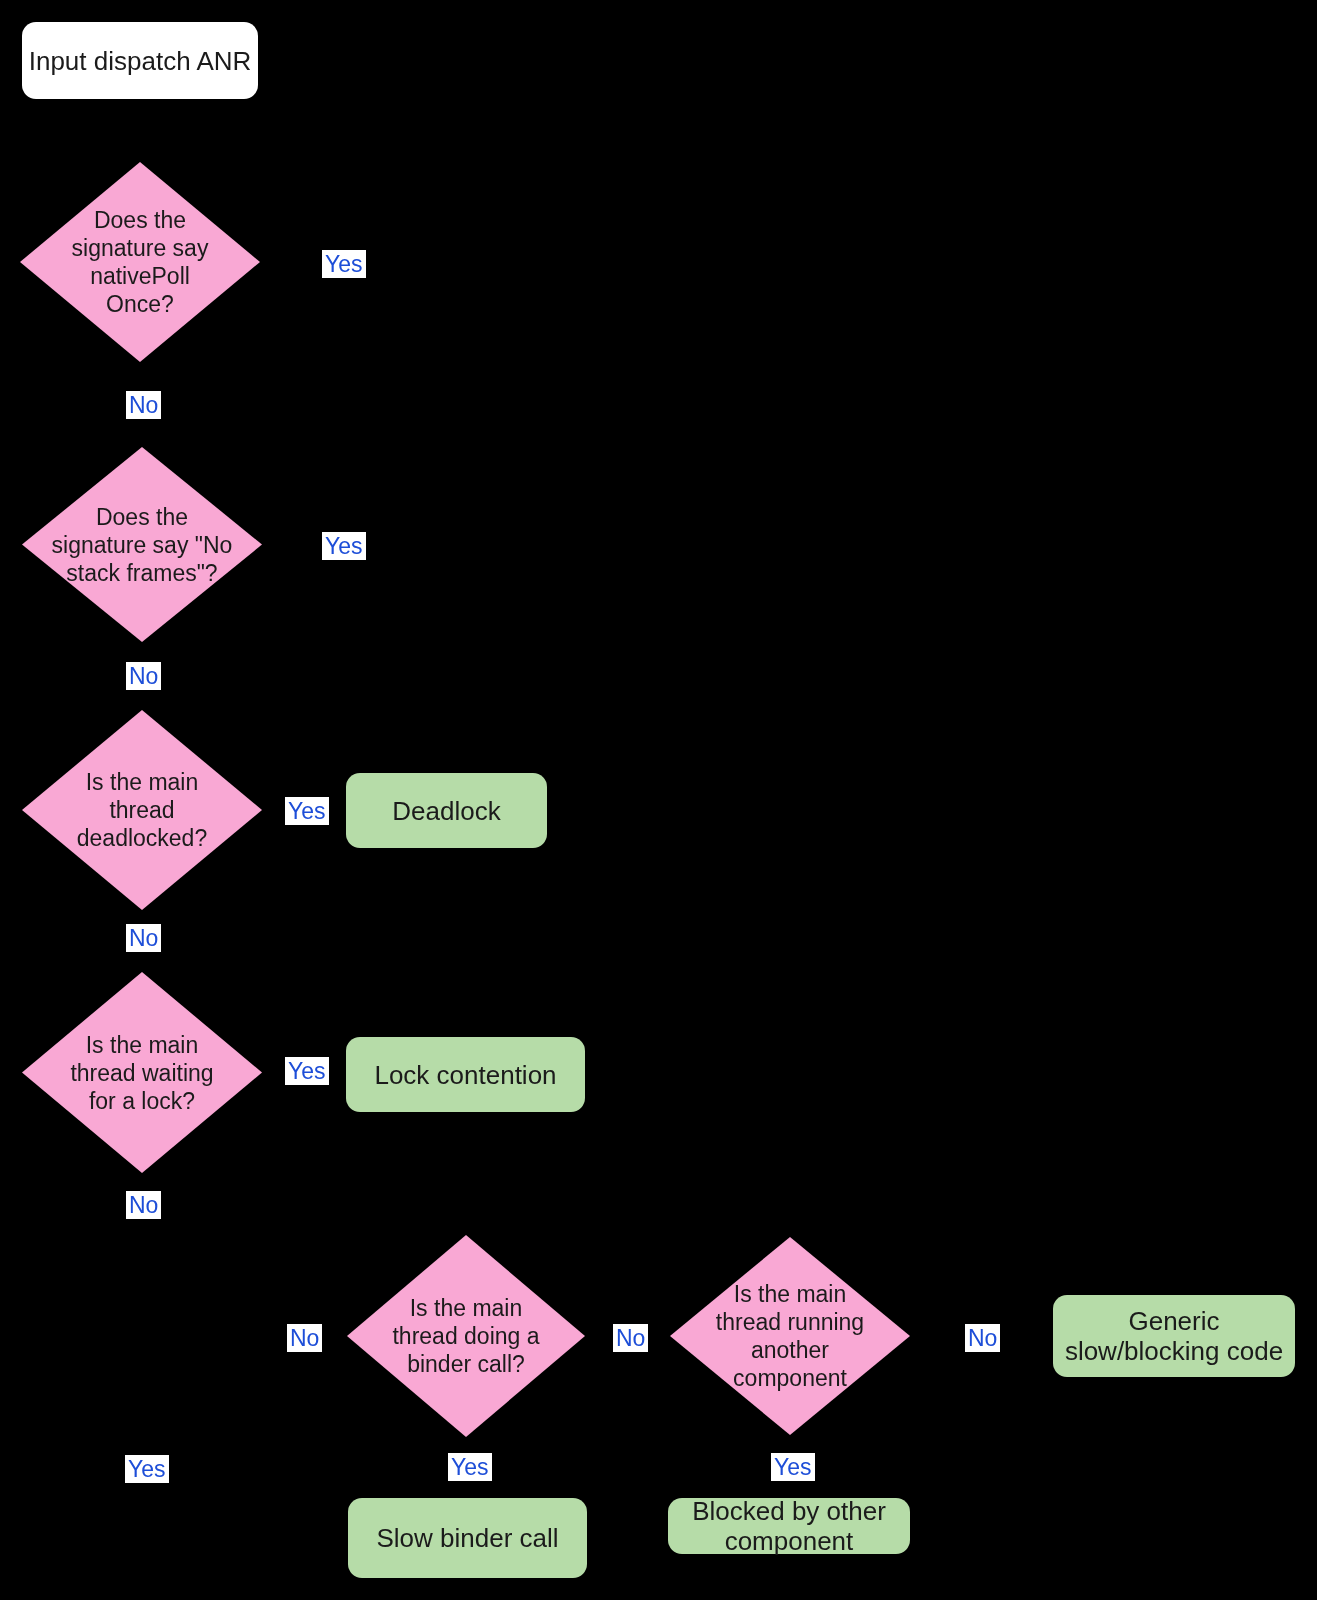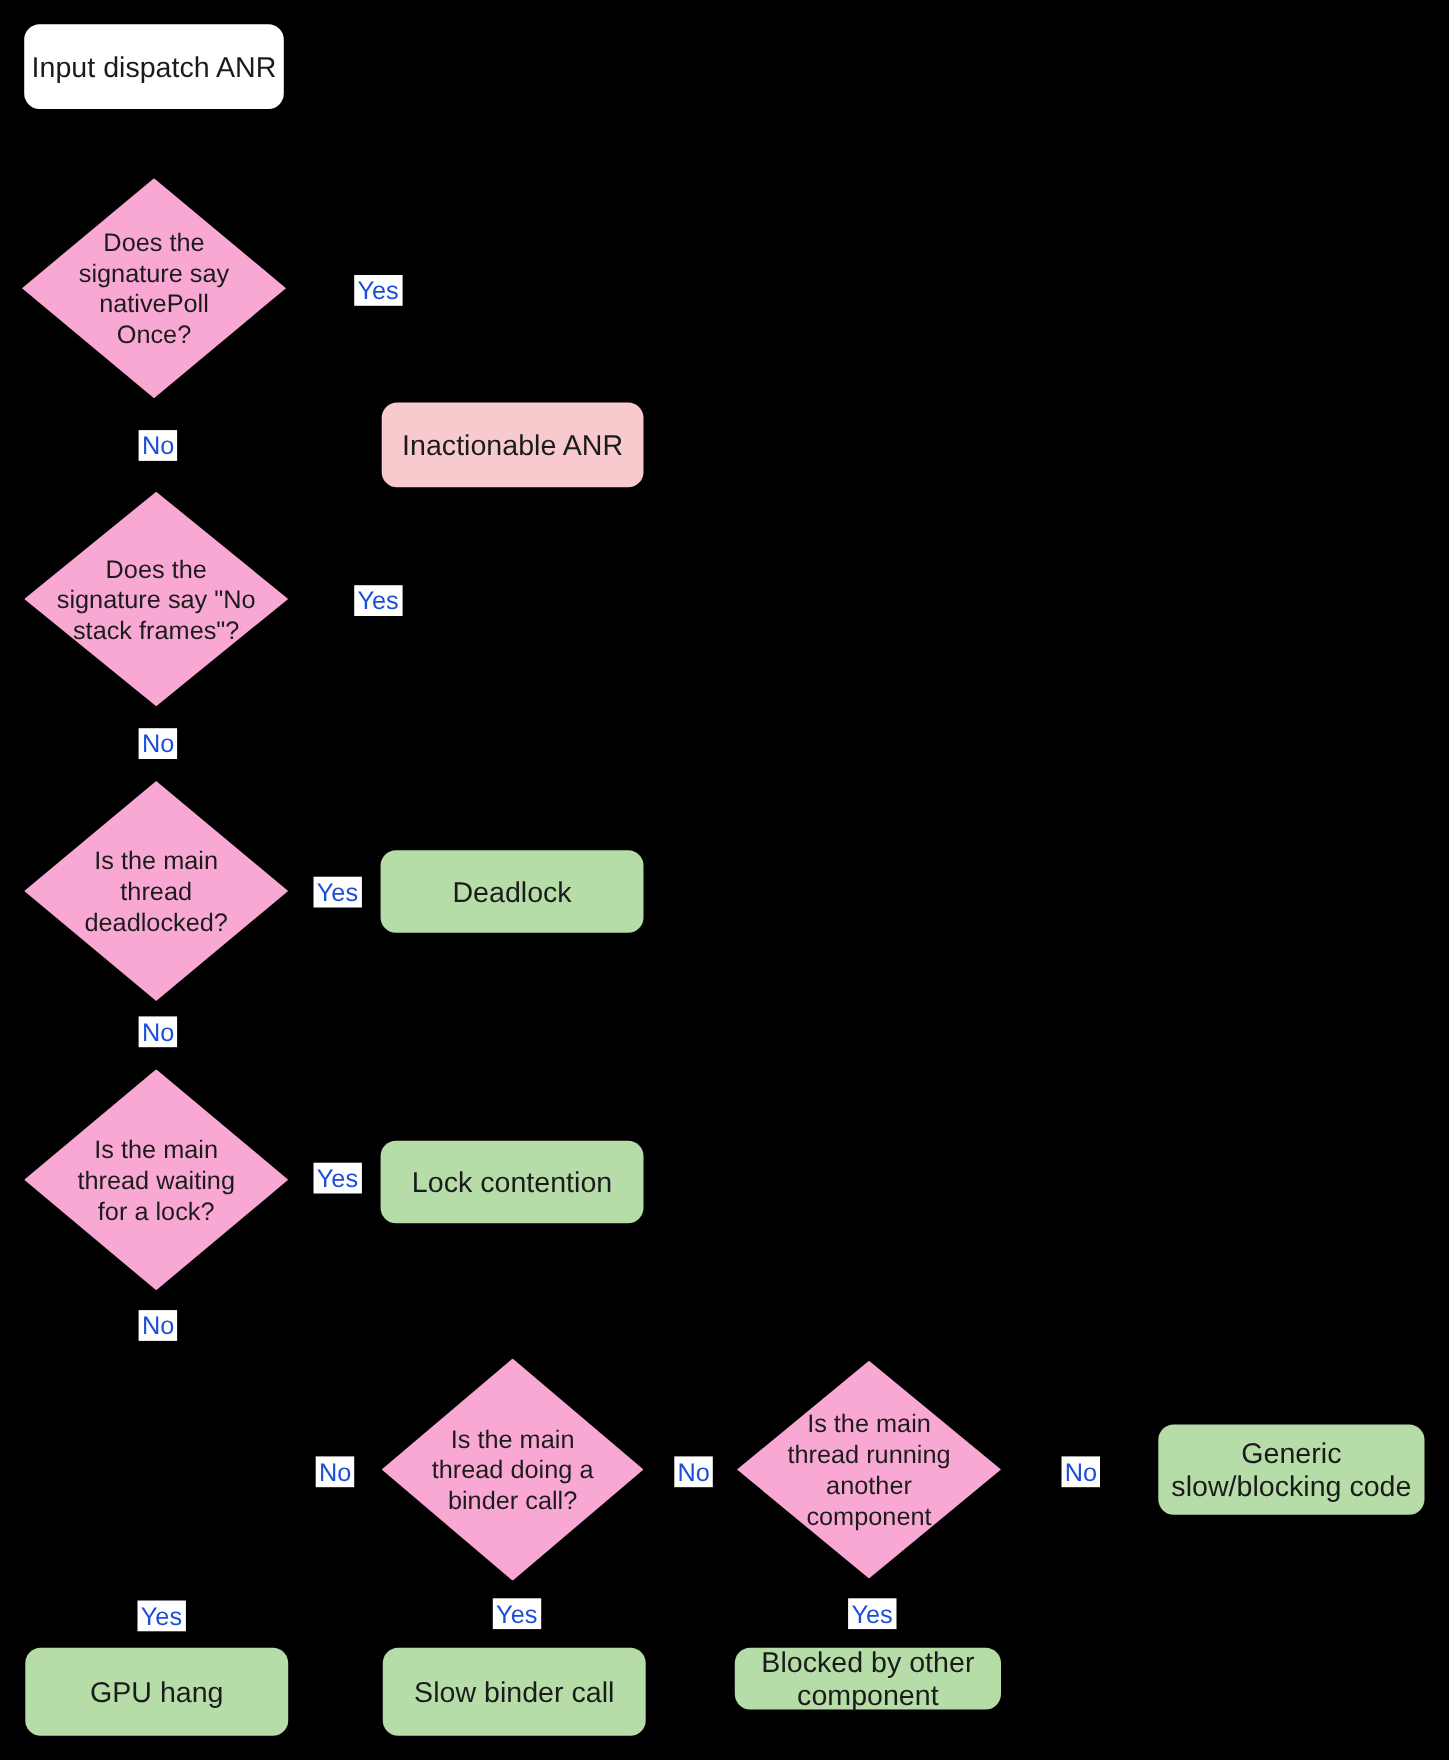--- a/index.html
+++ b/index.html
@@ -40,21 +40,21 @@
     line-height:28px;
     padding:0 3px;
     white-space:nowrap;
   }
   
   .n-start{left:22px;top:22px;width:236px;height:77px;}
   .d-native{left:20px;top:162px;width:240px;height:200px;}
   .n-inactionable{left:347px;top:366px;width:238px;height:77px;}
   .d-stackframes{left:22px;top:447px;width:240px;height:195px;}
   .d-deadlocked{left:22px;top:710px;width:240px;height:200px;}
-  .n-deadlock{left:346px;top:773px;width:239px;height:75px;}
+  .n-deadlock{left:346px;top:773px;width:201px;height:75px;}
   .d-waitlock{left:22px;top:972px;width:240px;height:201px;}
   .n-lock{left:346px;top:1037px;width:239px;height:75px;}
   .d-gpu{left:23px;top:1237px;width:240px;height:200px;}
   .d-binder{left:347px;top:1235px;width:238px;height:202px;}
   .d-component{left:670px;top:1237px;width:240px;height:198px;}
   .n-generic{left:1053px;top:1295px;width:242px;height:82px;}
   .n-gpuhang{left:23px;top:1498px;width:239px;height:80px;}
   .n-slowbinder{left:348px;top:1498px;width:239px;height:80px;}
   .n-blocked{left:668px;top:1498px;width:242px;height:56px;}
 
@@ -81,21 +81,20 @@
   <div class="node rect white n-start">Input dispatch ANR</div>
 
   <div class="node diamond d-native">Does the
 signature say
 nativePoll
 Once?</div>
 
   <span class="chip c-yes1">Yes</span>
   <span class="chip c-no1">No</span>
 
-  <div class="node rect pink n-inactionable">Inactionable ANR</div>
 
   <div class="node diamond d-stackframes">Does the
 signature say "No
 stack frames"?</div>
 
   <span class="chip c-yes2">Yes</span>
   <span class="chip c-no2">No</span>
 
   <div class="node diamond d-deadlocked">Is the main
 thread
@@ -130,20 +129,19 @@
 thread running
 another
 component</div>
 
   <span class="chip c-no7">No</span>
   <span class="chip c-yes7">Yes</span>
 
   <div class="node rect green n-generic">Generic
 slow/blocking code</div>
 
-  <div class="node rect green n-gpuhang">GPU hang</div>
 
   <div class="node rect green n-slowbinder">Slow binder call</div>
 
   <div class="node rect green n-blocked">Blocked by other
 component</div>
 
 </div>
 
 </body></html>

